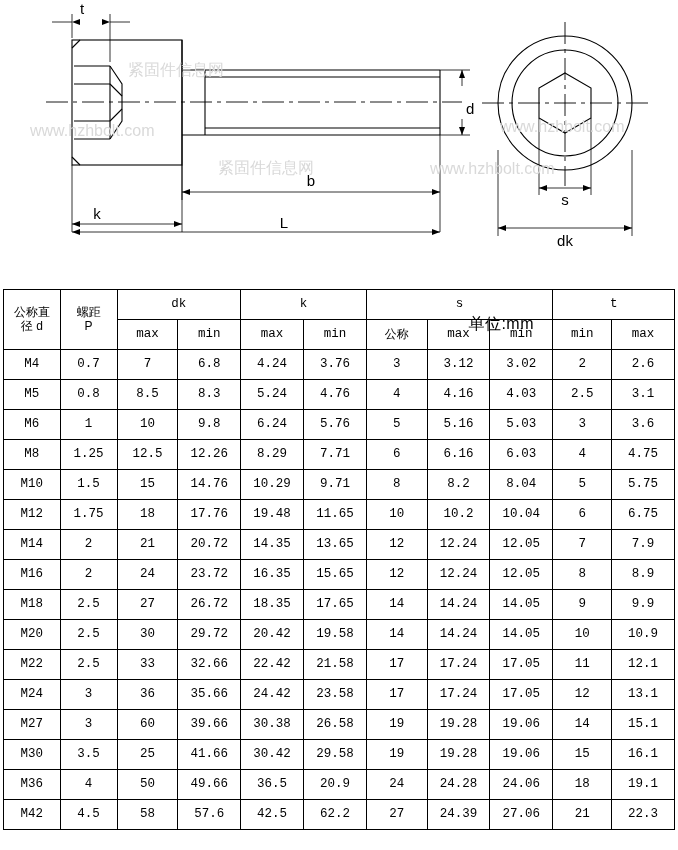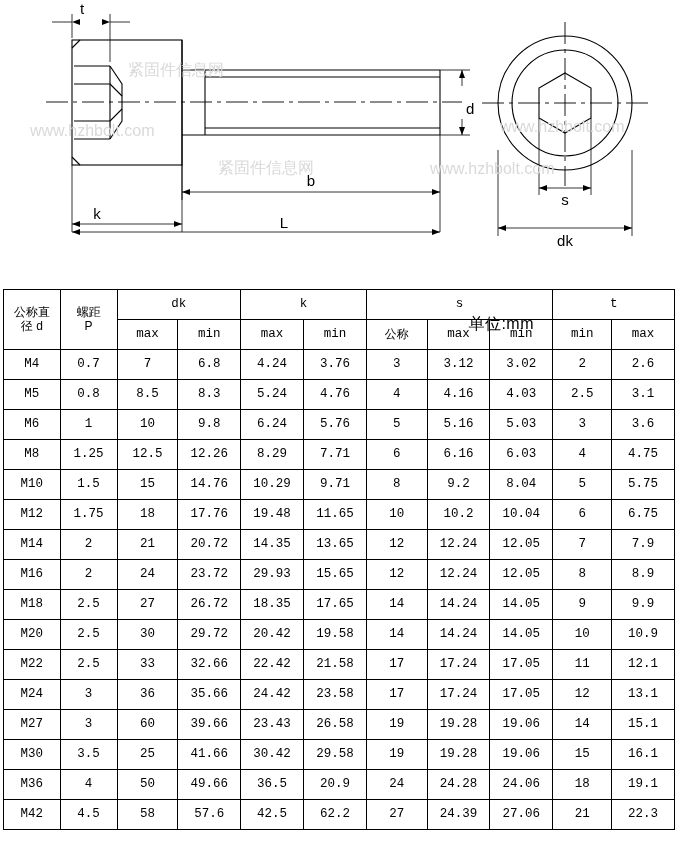--- a/index.html
+++ b/index.html
@@ -310,21 +310,21 @@
             <td>4.75</td>
           </tr>
           <tr>
             <td>M10</td>
             <td>1.5</td>
             <td>15</td>
             <td>14.76</td>
             <td>10.29</td>
             <td>9.71</td>
             <td>8</td>
-            <td>9.2</td>
+            <td>8.2</td>
             <td>8.04</td>
             <td>5</td>
             <td>5.75</td>
           </tr>
           <tr>
             <td>M12</td>
             <td>1.75</td>
             <td>18</td>
             <td>17.76</td>
             <td>19.48</td>
@@ -346,21 +346,21 @@
             <td>12.24</td>
             <td>12.05</td>
             <td>7</td>
             <td>7.9</td>
           </tr>
           <tr>
             <td>M16</td>
             <td>2</td>
             <td>24</td>
             <td>23.72</td>
-            <td>29.93</td>
+            <td>16.35</td>
             <td>15.65</td>
             <td>12</td>
             <td>12.24</td>
             <td>12.05</td>
             <td>8</td>
             <td>8.9</td>
           </tr>
           <tr>
             <td>M18</td>
             <td>2.5</td>
@@ -411,21 +411,21 @@
             <td>17.24</td>
             <td>17.05</td>
             <td>12</td>
             <td>13.1</td>
           </tr>
           <tr>
             <td>M27</td>
             <td>3</td>
             <td>60</td>
             <td>39.66</td>
-            <td>23.43</td>
+            <td>30.38</td>
             <td>26.58</td>
             <td>19</td>
             <td>19.28</td>
             <td>19.06</td>
             <td>14</td>
             <td>15.1</td>
           </tr>
           <tr>
             <td>M30</td>
             <td>3.5</td>

